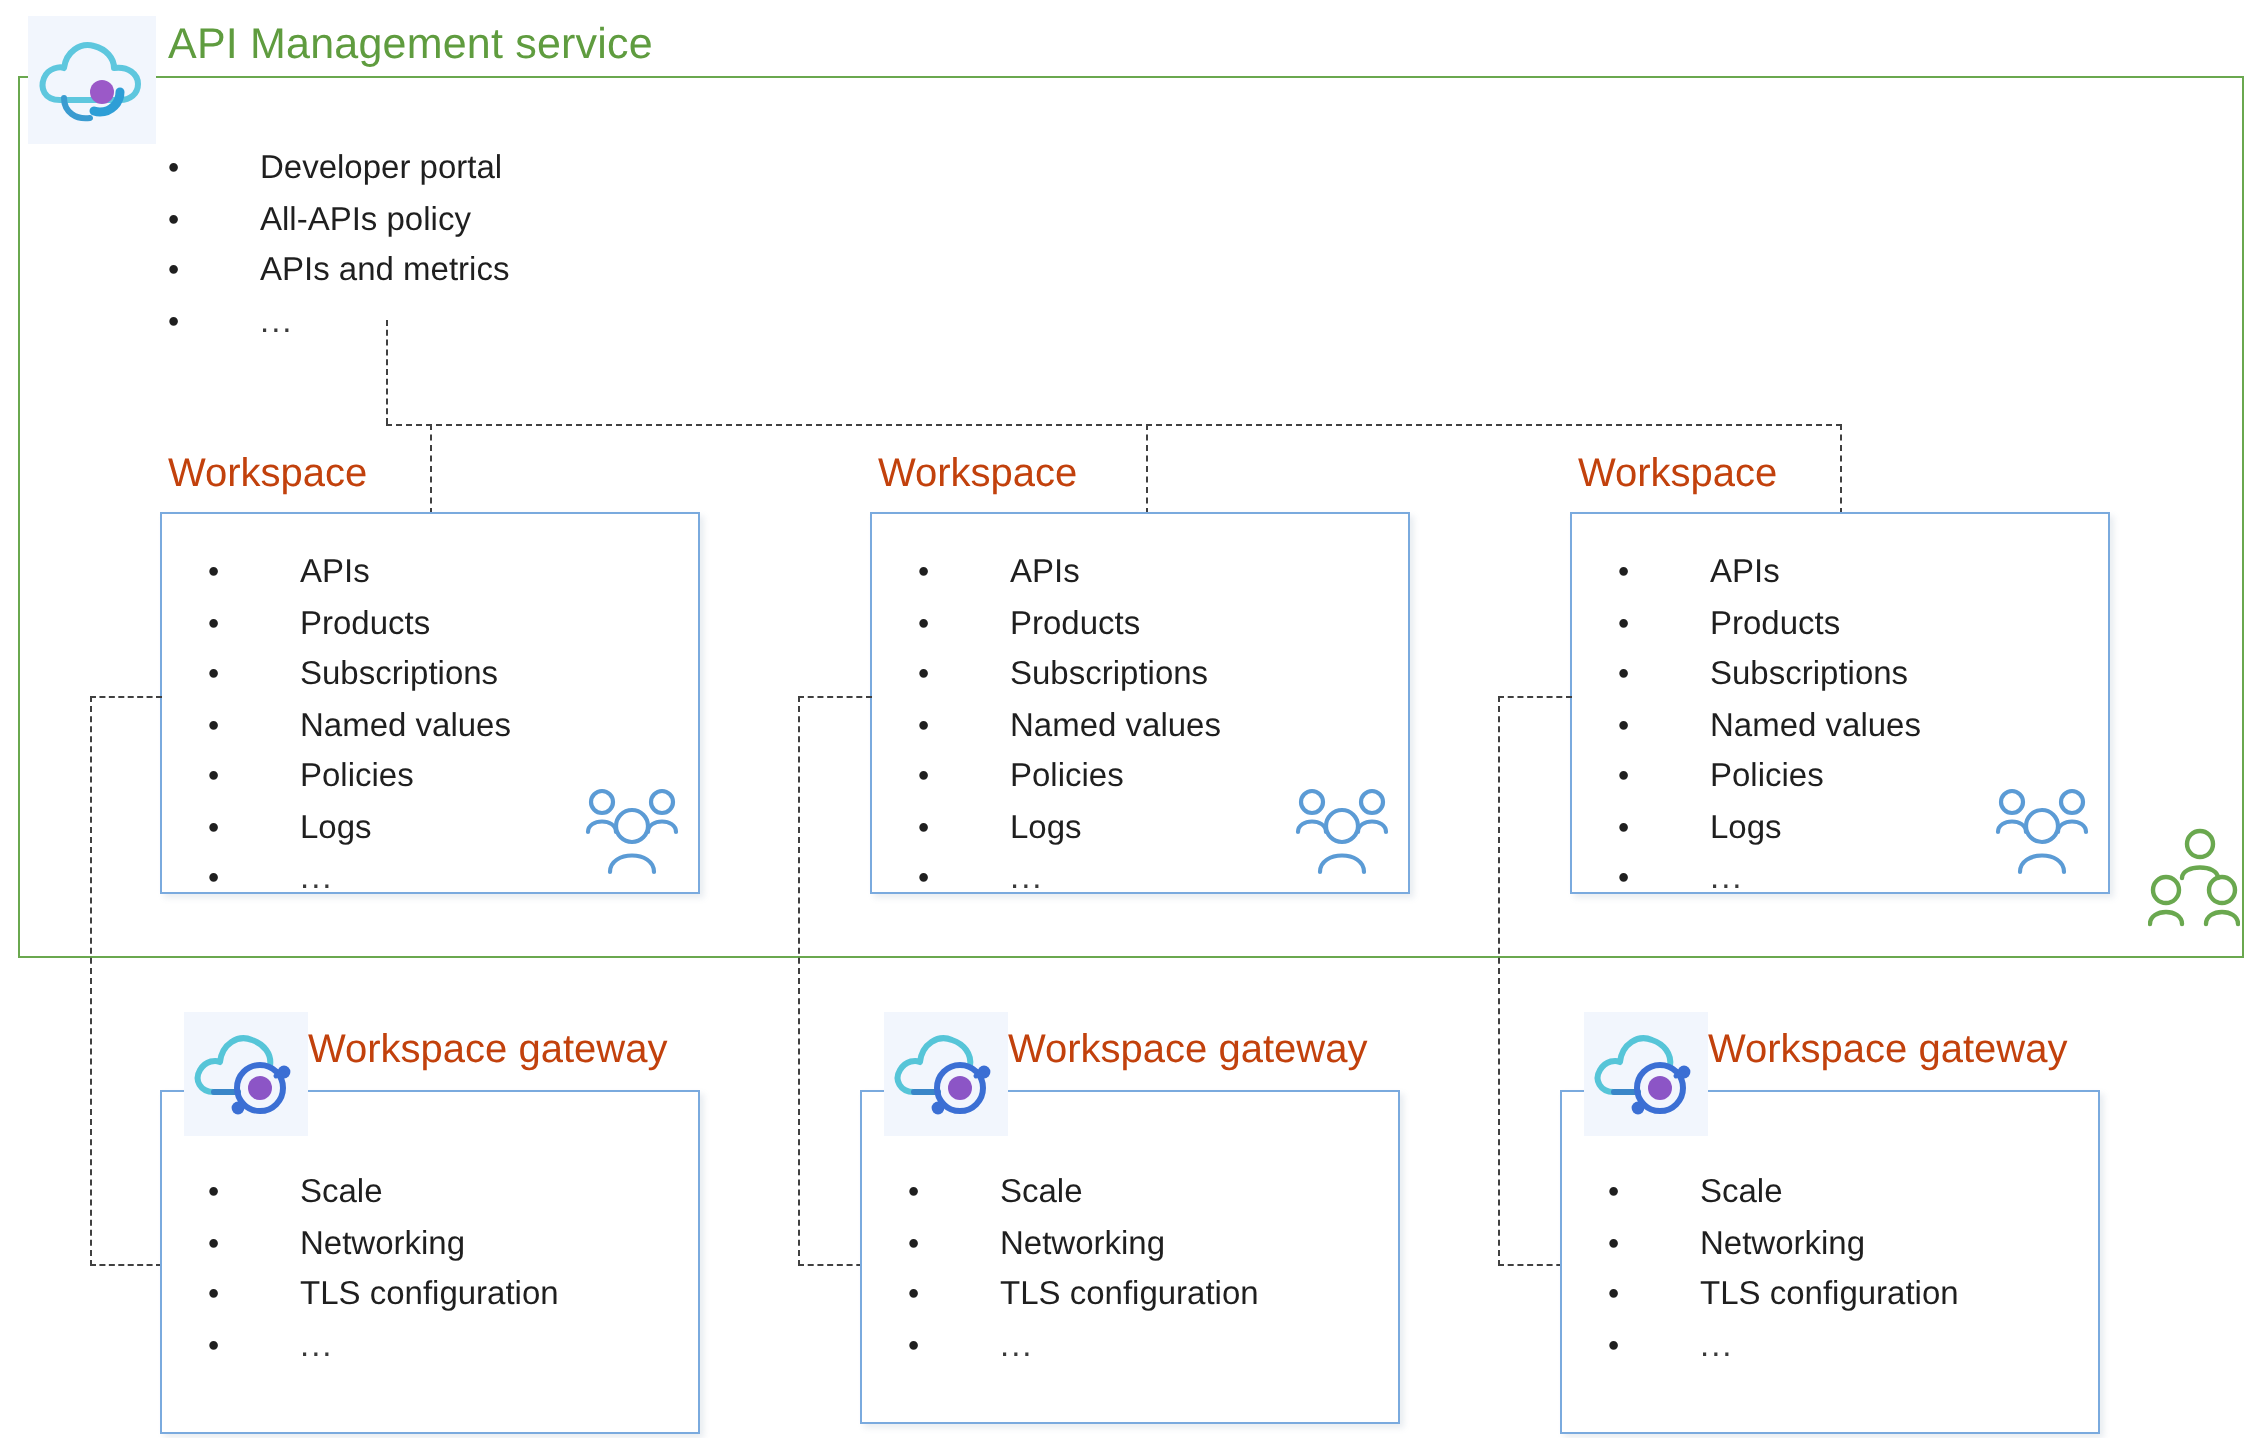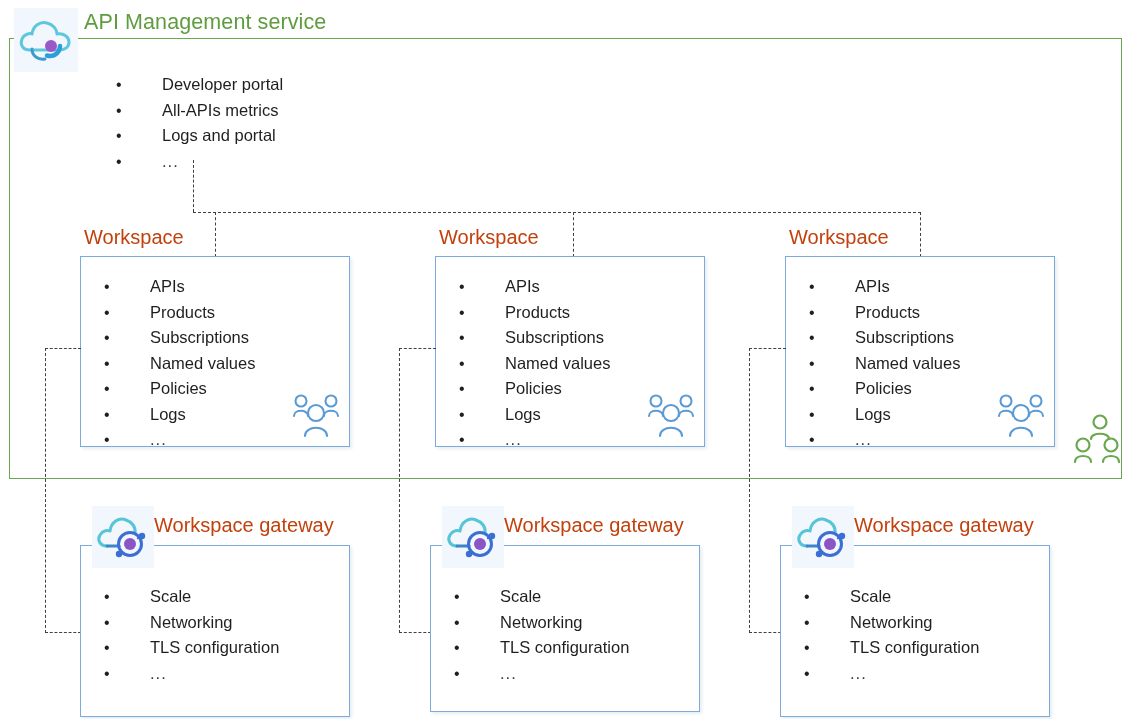--- a/index.html
+++ b/index.html
@@ -119,24 +119,24 @@
     <svg width="64" height="64" viewBox="0 0 64 64">
       <path d="M16 42 C8 42 6 36 8 31 C10 26 16 25 18 26 C19 18 26 13 33 15 C39 16.5 43 21 43 26 C50 25 55 29 55 34 C55 39 51 42 46 42 Z" fill="none" stroke="#5ec7de" stroke-width="3" stroke-linejoin="round"></path>
       <path d="M18 41 C18 48 24 52 31 51" fill="none" stroke="#3b9bd0" stroke-width="3" stroke-linecap="round"></path>
       <path d="M46 38 A10 10 0 0 1 36 48 A10 10 0 0 1 33 47.5" fill="none" stroke="#2e9ed6" stroke-width="4.5" stroke-linecap="round"></path>
       <circle cx="37" cy="38" r="6" fill="#9b59c8"></circle>
     </svg>
   </div>
 
   <div class="service-title">API Management service</div>
 
-  <ul class="bullets" style="left:100px; top:72px;">
+  <ul class="bullets" style="left:68px; top:72px;">
     <li>Developer portal</li>
-    <li>All-APIs metrics</li>
-    <li>Logs and portal</li>
+    <li>All-APIs policy</li>
+    <li>APIs and metrics</li>
     <li class="ellipsis">...</li>
   </ul>
 
   <div class="people" style="left:1074px; top:412px;">
     <svg width="46" height="58" viewBox="0 0 46 58">
       <g fill="none" stroke="#6aa84f" stroke-width="2.2" stroke-linecap="round">
         <circle cx="26" cy="10" r="6.5"></circle>
         <path d="M17 27 C17 20 35 20 35 27"></path>
         <circle cx="9" cy="33" r="6.5"></circle>
         <path d="M1 50 C1 42 17 42 17 50"></path>

